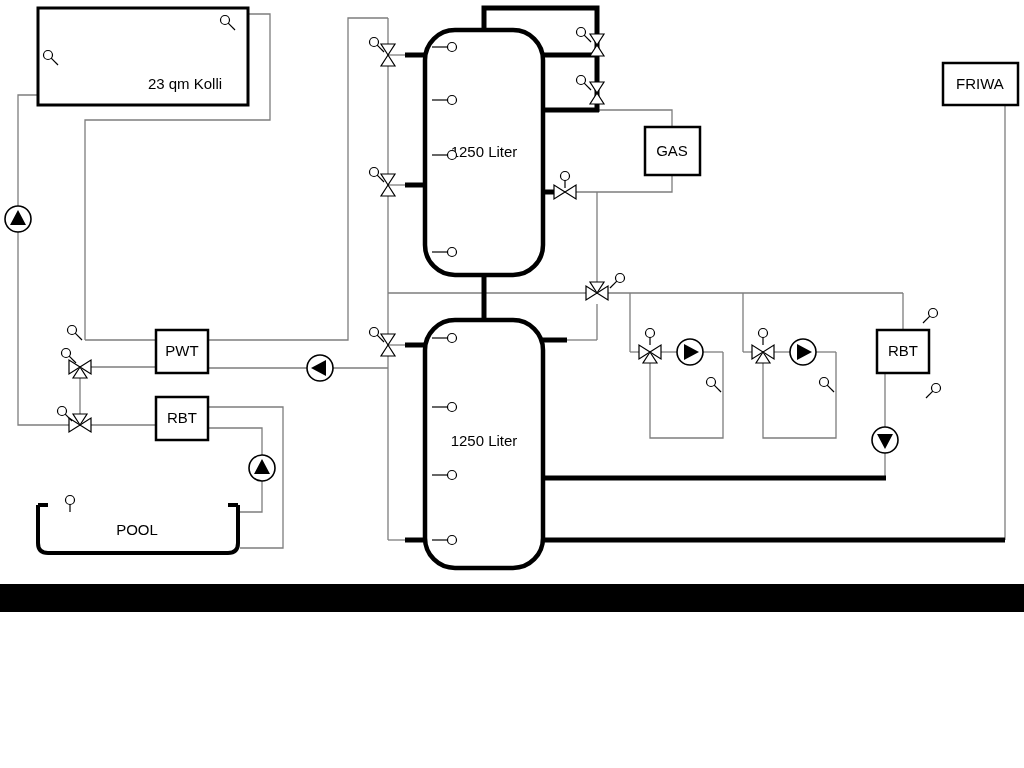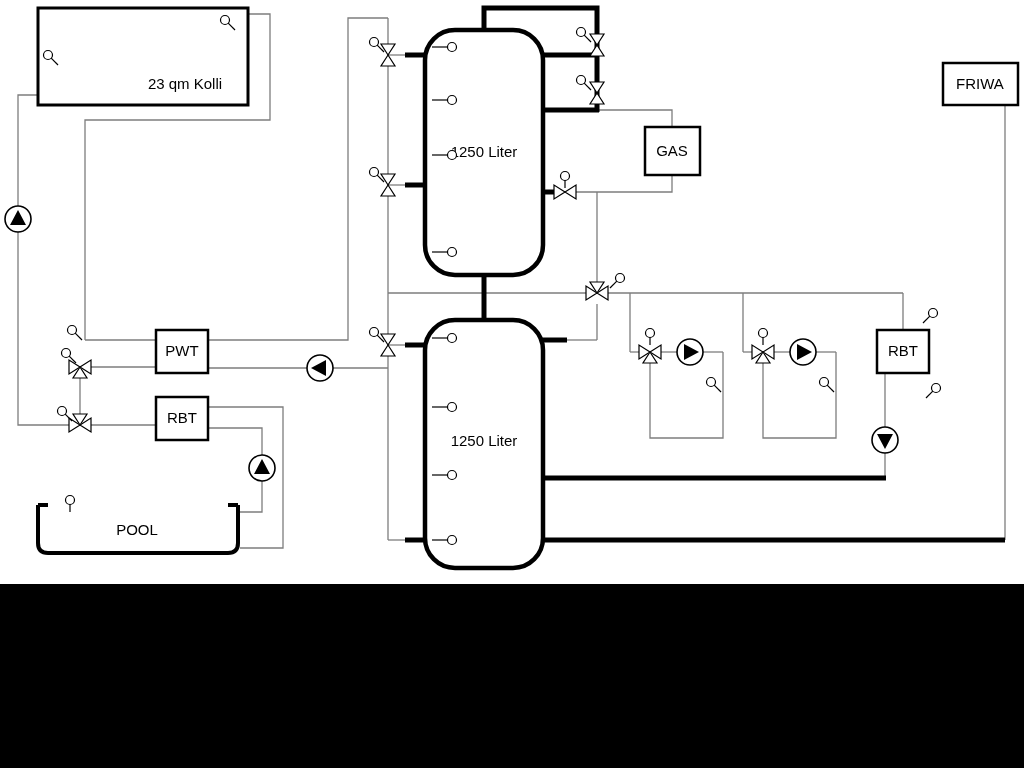--- a/index.html
+++ b/index.html
@@ -1,16 +1,16 @@
 <!DOCTYPE html>
 <html style="--background: #ffffff; --line: #7d7d7d; --pipe: #000000; --footer-bar: #000000; --symbol-fill: #ffffff; --symbol-stroke: #000000;"><head>
 <meta charset="utf-8">
 <style>
   html,body{margin:0;padding:0;background:#fff}
-  .stage{position:relative;width:1024px;height:768px;background:var(--background,#ffffff);
+  .stage{position:relative;width:1024px;height:612px;background:var(--background,#ffffff);
          font-family:"Liberation Sans",sans-serif;overflow:hidden}
   svg{display:block}
   .pipe{stroke:var(--line,#7d7d7d);stroke-width:1.3;fill:none}
   .pipe-thick{stroke:var(--pipe,#000000);stroke-width:5;fill:none}
   .box{fill:var(--symbol-fill,#ffffff);stroke:var(--symbol-stroke,#000000);stroke-width:2.5}
   .box-heavy{fill:var(--symbol-fill,#ffffff);stroke:var(--symbol-stroke,#000000);stroke-width:3}
   .tank{fill:var(--symbol-fill,#ffffff);stroke:var(--symbol-stroke,#000000);stroke-width:4.5}
   .pool-shape{fill:none;stroke:var(--symbol-stroke,#000000);stroke-width:4}
   .sym{fill:var(--symbol-fill,#ffffff);stroke:var(--symbol-stroke,#000000);stroke-width:1.2}
   .sym-line{stroke:var(--symbol-stroke,#000000);stroke-width:1.2;fill:none}

